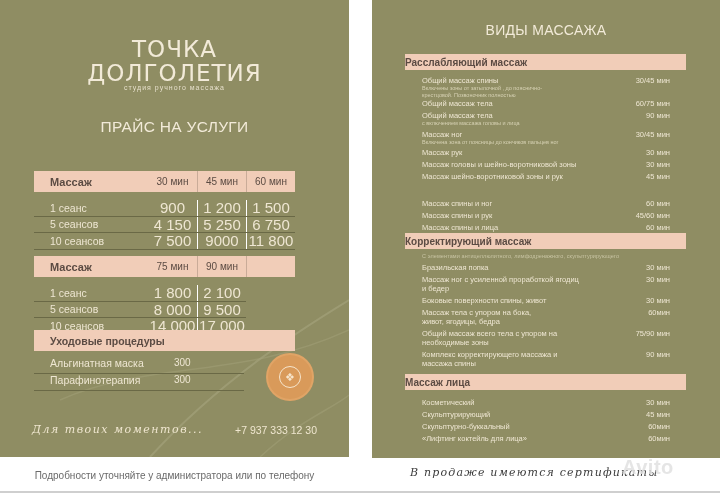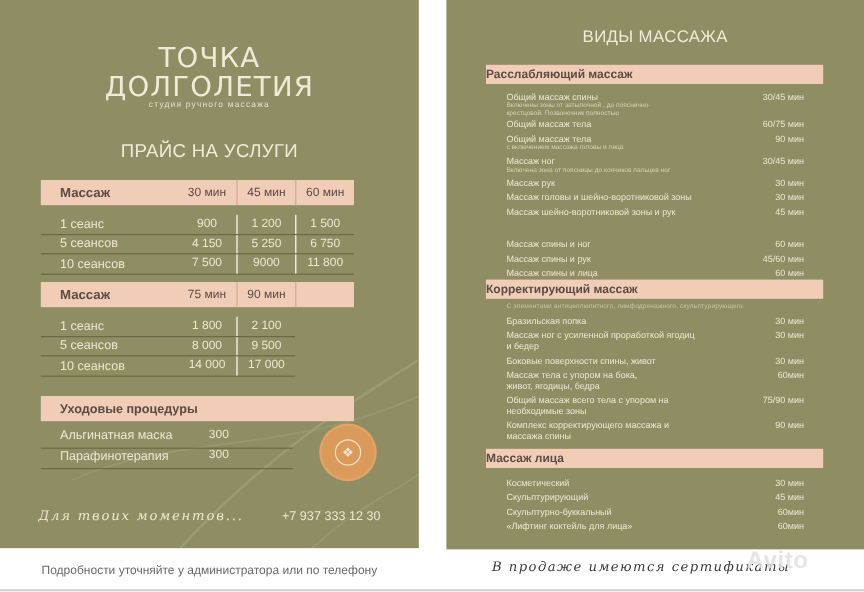--- a/index.html
+++ b/index.html
@@ -23,32 +23,32 @@
 
   
   .brand { position: absolute; left: 0; width: 349px; text-align: center; color: #f2ead8; }
   .brand-l1 { top: 36px; font-size: 23px; letter-spacing: 1px; font-family: "DejaVu Sans", sans-serif; font-weight: normal; }
   .brand-l2 { top: 60px; font-size: 23px; letter-spacing: 1px; font-family: "DejaVu Sans", sans-serif; }
   .brand-sub { top: 84px; font-size: 7px; letter-spacing: 1px; color: #e6dfcb; }
   .price-title { position: absolute; top: 118px; left: 0; width: 349px; text-align: center; color: #f2ead8; font-size: 15.5px; letter-spacing: 0.3px; }
 
   .tbl { position: absolute; left: 34px; width: 261px; }
   .tbl .head {
-    height: 21px; background: #f1cdb8; display: flex; align-items: center; color: #5b4b43; font-size: 10.5px;
+    height: 21px; background: #f1cdb8; display: flex; align-items: center; color: #5b4b43; font-size: 10.5px; margin-top: 21px;
   }
   .tbl .head .name { flex: 1; padding-left: 16px; font-weight: bold; font-size: 11px; }
   .tbl .cell { width: 49px; text-align: center; font-size: 10px; height: 100%; display: flex; align-items: center; justify-content: center; }
   .tbl .head .cell.divl { border-left: 1px solid #c9ab98; }
   .tbl .rows { margin-top: 8px; }
   .tbl .row {
     height: 16.5px; display: flex; align-items: center; color: #eee6d2; font-size: 10.5px;
     border-bottom: 1.5px solid #6a6946;
   }
   .tbl .row .name { flex: 1; padding-left: 16px; }
-  .tbl .row .cell { font-size: 10px; text-align: center; }
+  .tbl .row .cell { font-size: 15px; text-align: center; }
   .tbl .row .cell.divl { border-left: 1px solid #ffffff; }
 
   .care { position: absolute; left: 34px; top: 330px; width: 261px; }
   .care .head { height: 21px; background: #f1cdb8; display: flex; align-items: center; padding-left: 16px; color: #5b4b43; font-weight: bold; font-size: 10.5px; }
   .care .rows { margin-top: 6px; width: 210px; }
   .care .row { height: 17px; display: flex; align-items: flex-start; color: #eee6d2; font-size: 10.5px; border-bottom: 1.5px solid #6a6946; }
   .care .row .name { width: 140px; padding-left: 16px; }
   .care .row .val { font-size: 10px; }
 
   .stamp { position: absolute; left: 268px; top: 355px; width: 44px; height: 44px; border-radius: 50%;

